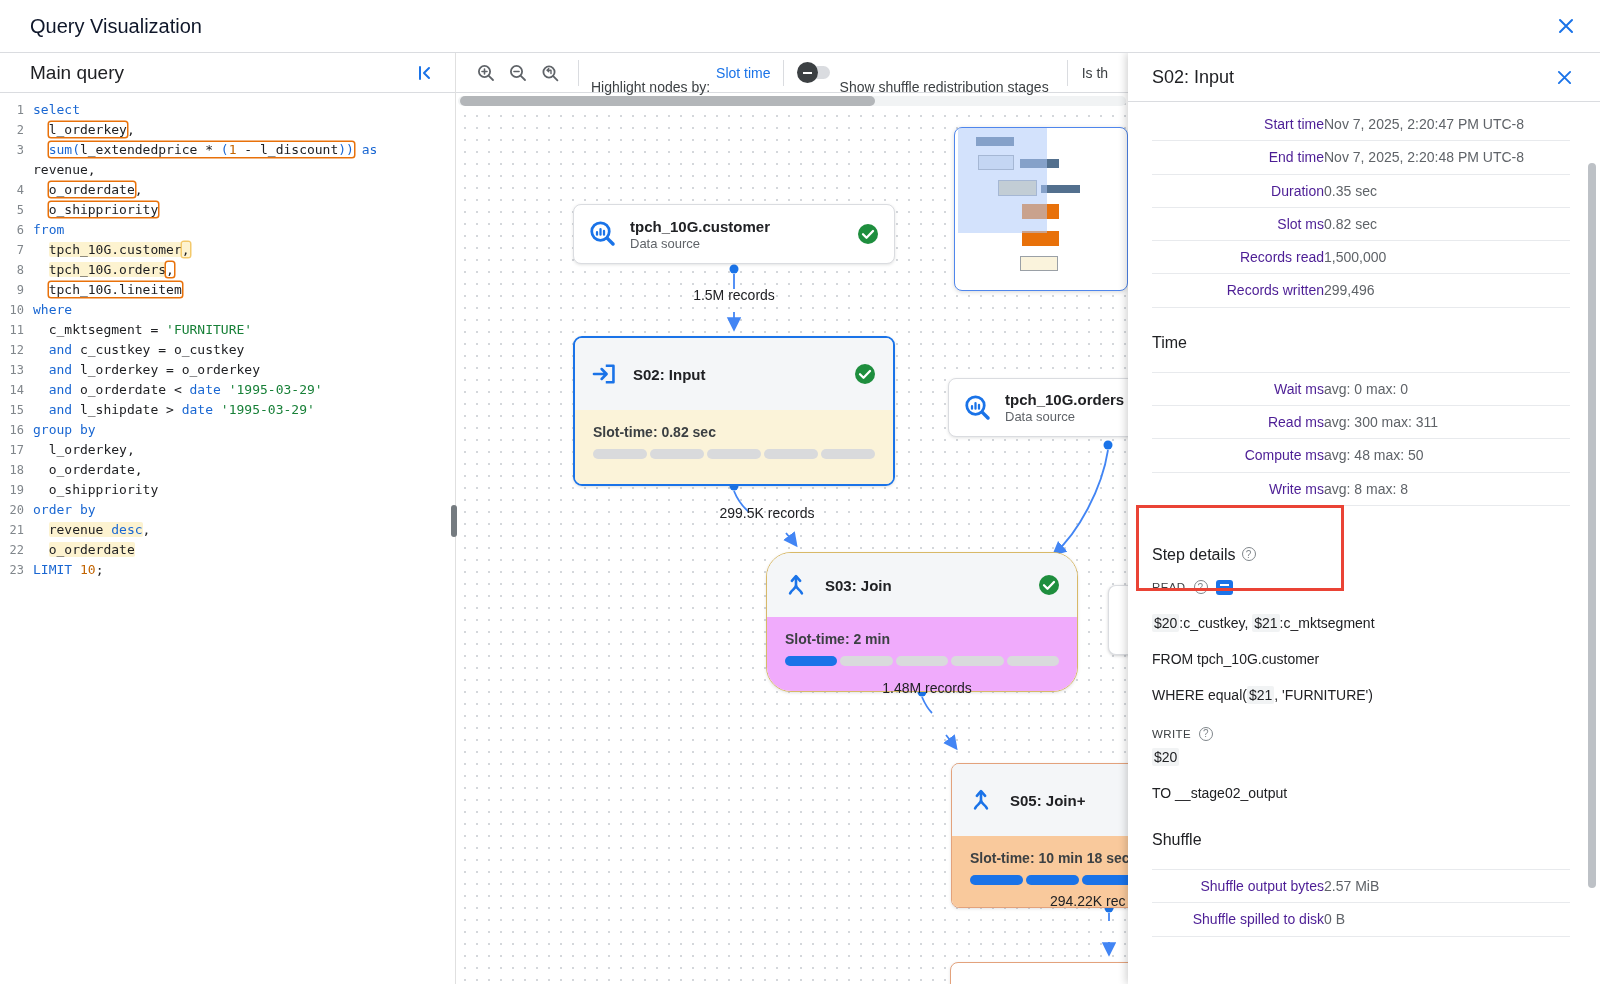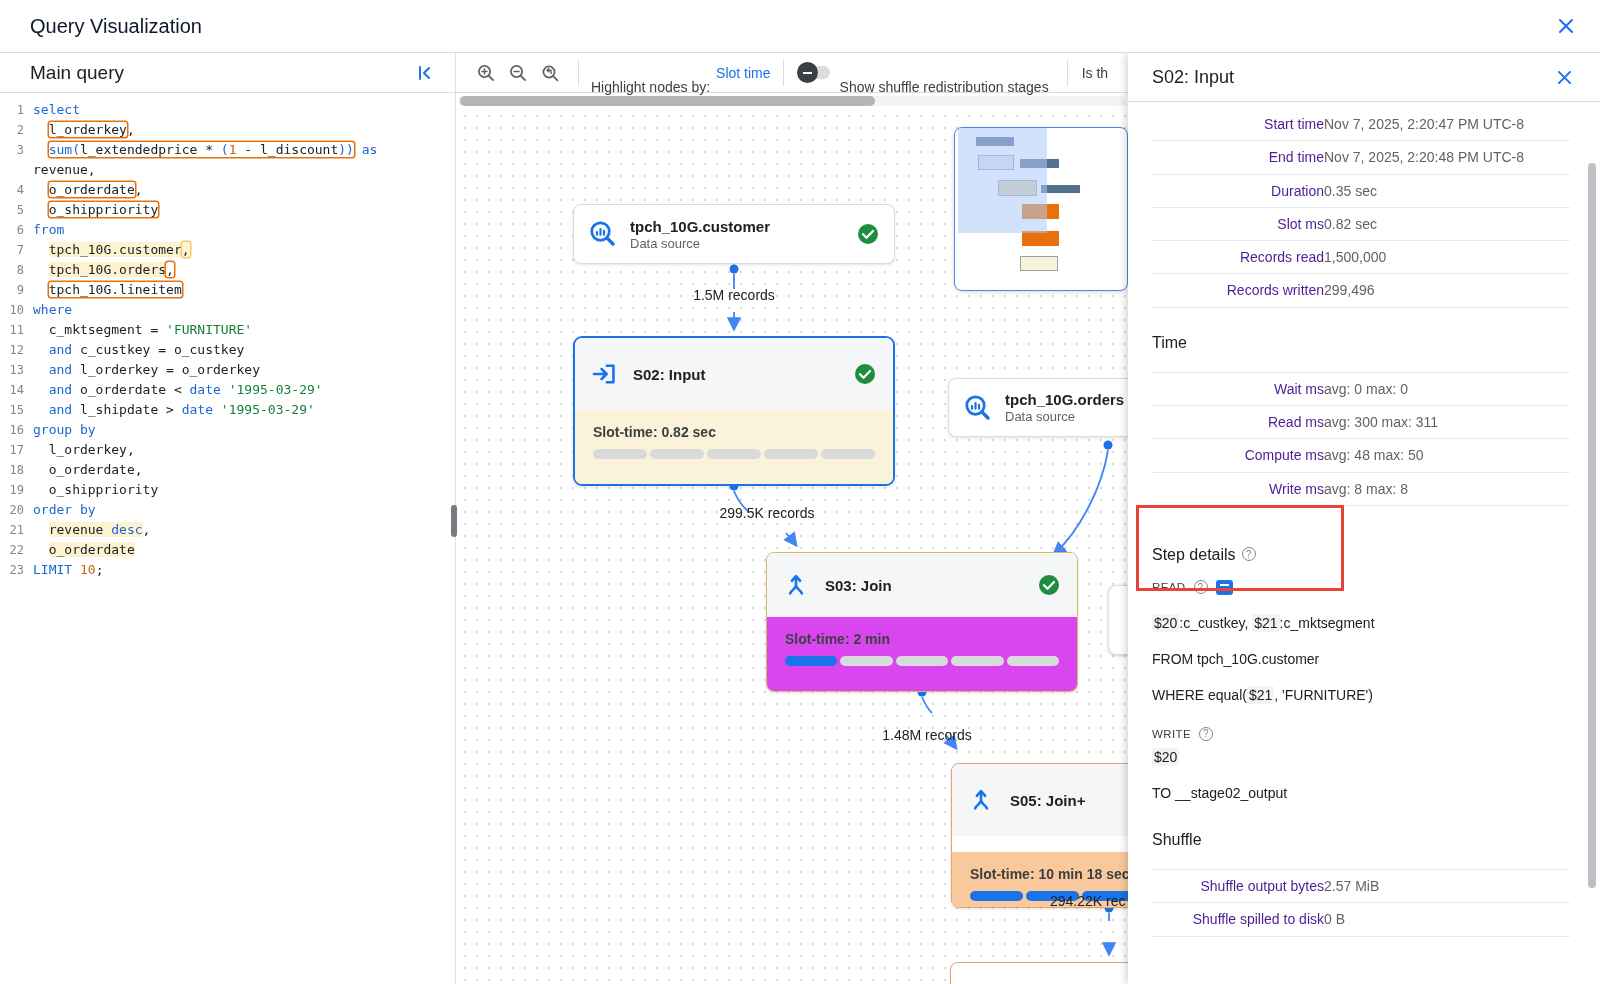--- a/index.html
+++ b/index.html
@@ -65,24 +65,24 @@
   .stage-top .t { font-size:15px; font-weight:600; margin-left:16px; flex:1; }
   .stage-bot { flex:1; padding:14px 18px 0 18px; }
   .slot-txt { font-size:14px; font-weight:600; color:#3c4043; }
   .bar { display:flex; gap:3px; height:10px; margin-top:9px; }
   .barseg { flex:1; background:#d9dadc; border-radius:5px; }
   .barseg.full { background:#1a73e8; }
 
   .n-s02 { border:2.5px solid #1a73e8; border-radius:9px; }
   .n-s02 .stage-top { height:72px; }
   .n-s02 .stage-bot { background:#fbf3d9; }
-  .n-s03 { border-color:#d8b968; }
+  .n-s03 { border-color:#d8b968;border-radius:25px; }
   .n-s03 .stage-top { height:64px; }
-  .n-s03 .stage-bot { background:#d946ef; }
-  .n-s05 { border-color:#e3a27c;gap:16px; }
+  .n-s03 .stage-bot { background:#f0abfc; }
+  .n-s05 { border-color:#e3a27c; }
   .n-s05 .stage-top { height:72px; }
   .n-s05 .stage-bot { background:#f9c99c; }
   .n-cut { border-color:#e3a27c; border-radius:8px 8px 0 0; }
 
   .elabel { position:absolute; font-size:14px; color:#202124; text-align:center; }
 
   
   .minimap { position:absolute; left:498px; top:34px; width:174px; height:164px; background:#fff;
     border:1.5px solid #4f86ec; border-radius:8px; box-shadow:0 1px 4px rgba(60,64,67,.2); }
   .mm-bar { position:absolute; }
@@ -323,21 +323,21 @@
       <div class="bar">
           <div class="barseg full"></div>
           <div class="barseg"></div>
           <div class="barseg"></div>
           <div class="barseg"></div>
           <div class="barseg"></div>
         </div>
     </div>
   </div>
 
-  <div class="elabel" style="left:391px;top:634px;width:160px">1.48M records</div>
+  <div class="elabel" style="left:391px;top:587px;width:160px">1.48M records</div>
 
   <div class="node stage n-s05" style="left:495px;top:670px;width:316px;height:145px">
     <div class="stage-top">
       <svg class="ic" width="26" height="26" viewBox="0 0 22 22">
         <path d="M11 4 V11 M6 18 C8 14.5 11 14 11 11 C11 14 14 14.5 16 18" stroke="#1a73e8" stroke-width="2.2" fill="none" stroke-linecap="round"></path>
         <path d="M7.5 7.5 L11 3.5 L14.5 7.5" stroke="#1a73e8" stroke-width="2.2" fill="none" stroke-linecap="round" stroke-linejoin="round"></path>
       </svg>
       <div class="t">S05: Join+</div>
     </div>
     <div class="stage-bot">

